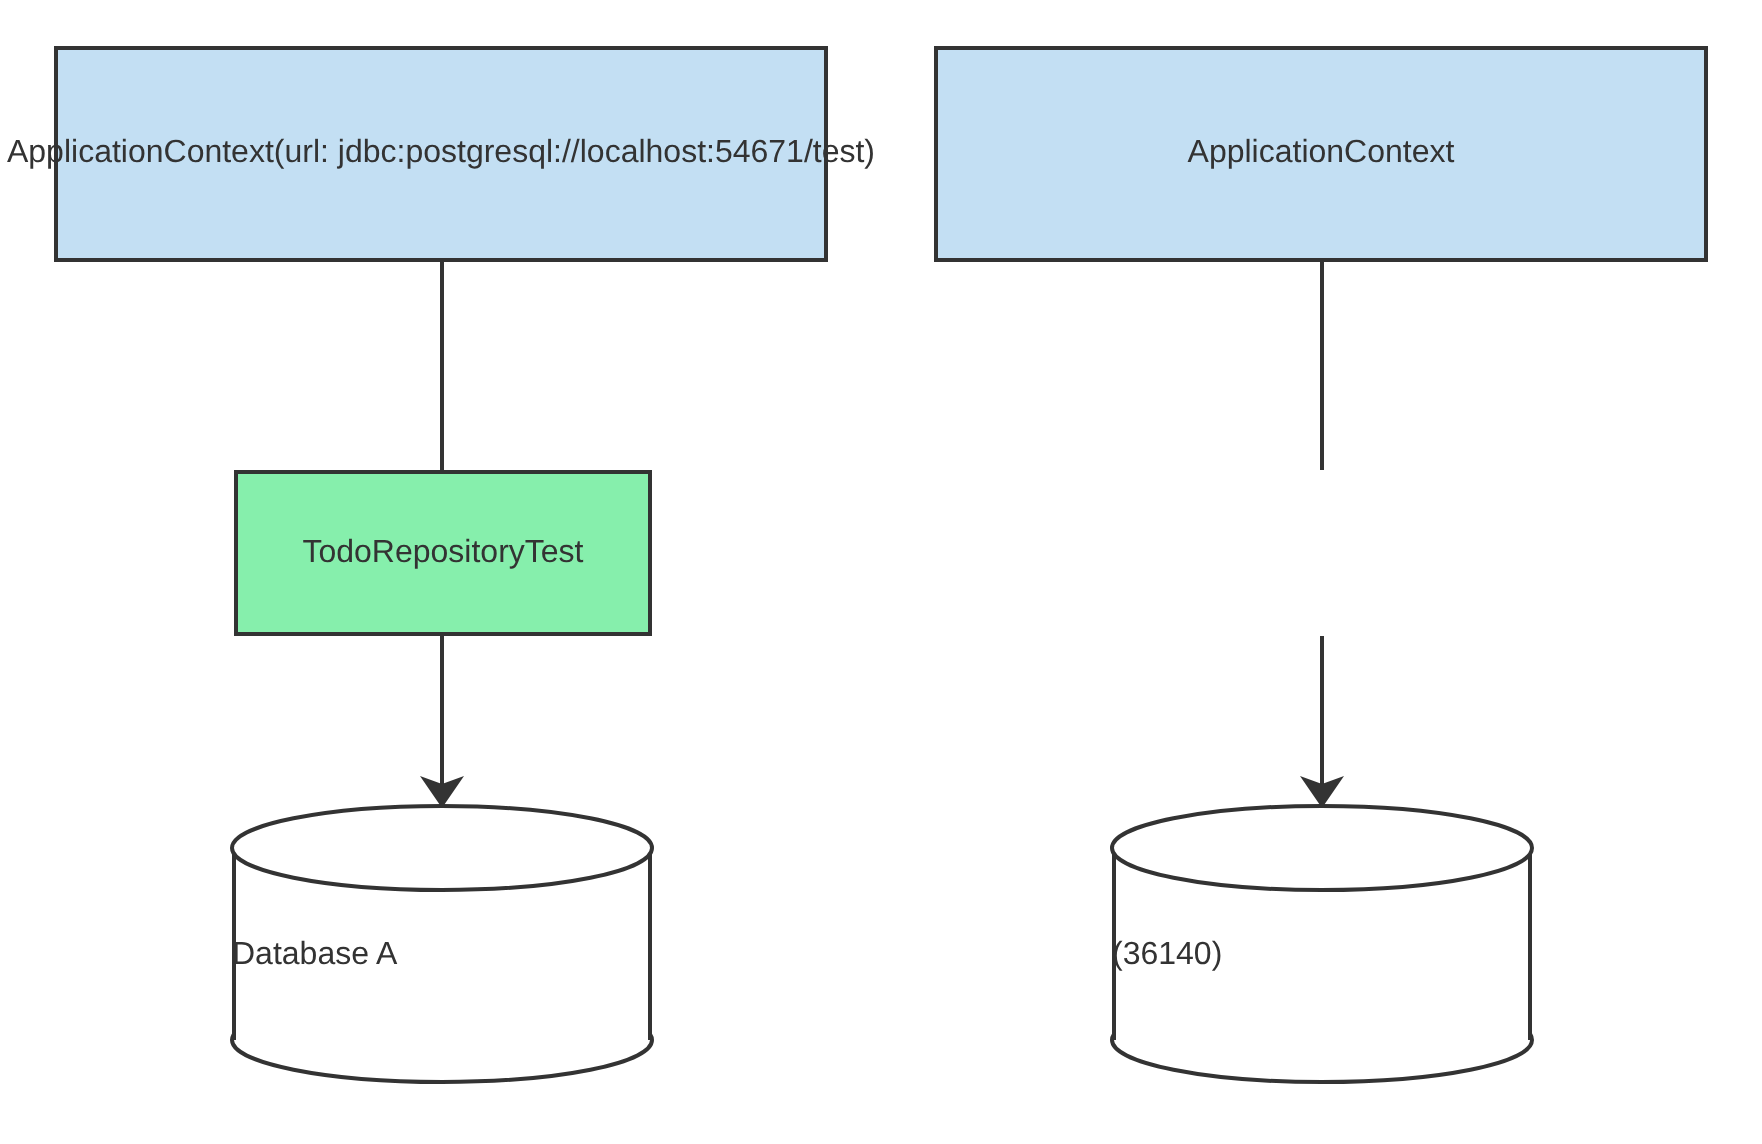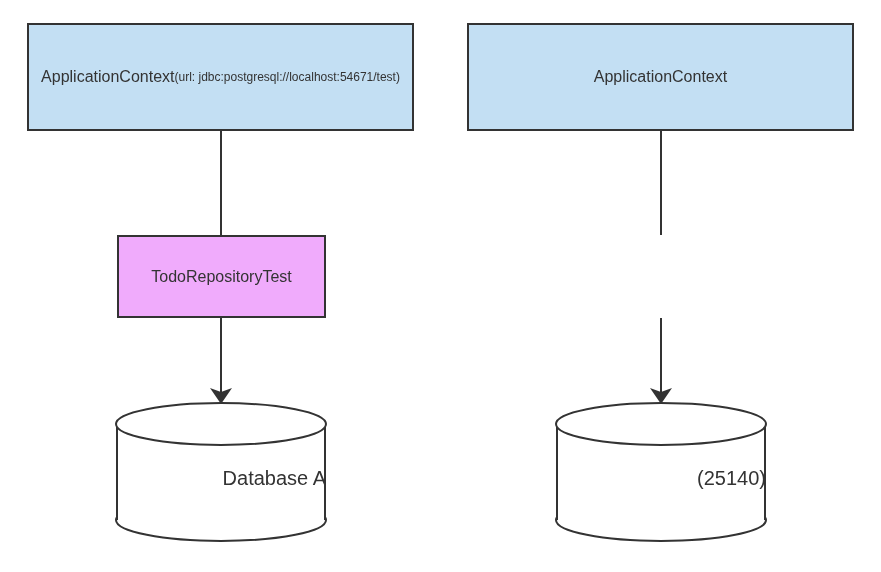--- a/index.html
+++ b/index.html
@@ -47,50 +47,50 @@
     justify-content: center;
     text-align: center;
     z-index: 2;
   }
   .context-title {
     font-size: 16px;
     line-height: 24px;
     white-space: nowrap;
   }
   .context-subtitle {
-    font-size: 12px;
+    font-size: 16px;
     line-height: 24px;
     white-space: nowrap;
   }
 
   .test-box {
     position: absolute;
     left: 117px;
     top: 235px;
     width: 209px;
     height: 83px;
     box-sizing: border-box;
-    background: #f0abfc;
+    background: #86efac;
     border: 2px solid #333333;
     display: flex;
     align-items: center;
     justify-content: center;
     text-align: center;
     font-size: 16px;
     white-space: nowrap;
     z-index: 2;
   }
 
   .db-label {
     position: absolute;
     left: 116px;
     top: 466px;
     width: 210px;
-    text-align: right;
-    font-size: 20px;
+    text-align: left;
+    font-size: 16px;
     line-height: 24px;
     z-index: 2;
   }
 
   .stroke-line {
     stroke: #333333;
     stroke-width: 2;
   }
   .cyl-fill {
     fill: #ffffff;
@@ -148,17 +148,17 @@
         <ellipse class="cyl-fill" cx="221" cy="424" rx="105" ry="21"></ellipse>
       </g>
     </svg>
 
     <div class="context-box">
       <div class="context-title">ApplicationContext</div>
     </div>
 
 
     <div class="db-label">
-      <div>(25140)</div>
+      <div>(36140)</div>
     </div>
   </div>
 
 </div>
 
 </body></html>

